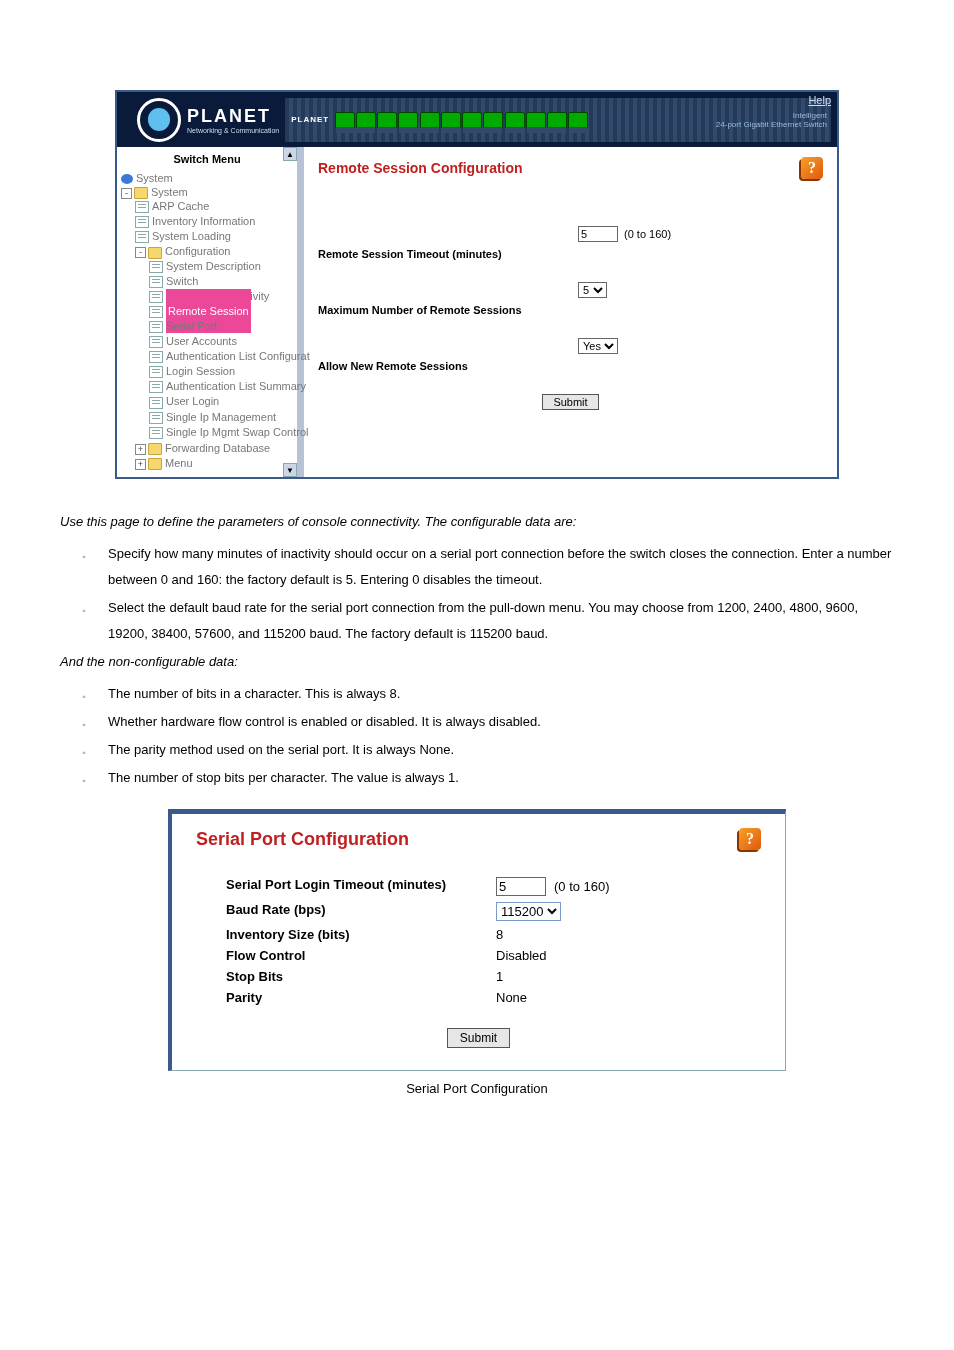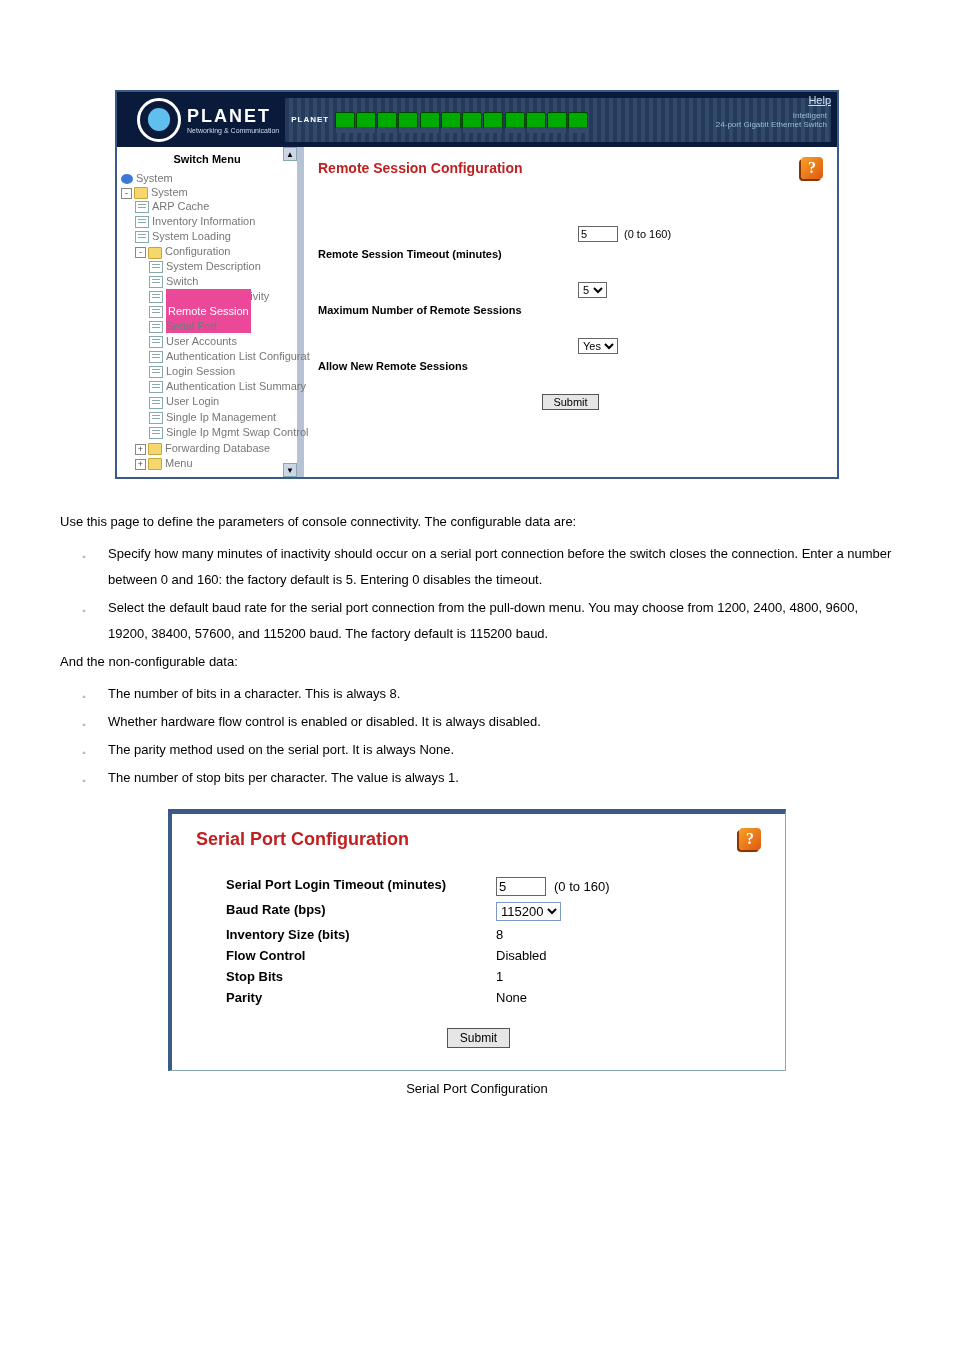--- a/index.html
+++ b/index.html
@@ -171,21 +171,21 @@
   }
   .form-row input[type=text]{ width:34px; padding:1px 2px; }
   .range-txt { font-size:11px; }
   .submit-wrap { text-align:center; margin-top:22px; }
   .submit-wrap button {
     font-size:11px; padding:1px 10px;
     border:1px solid #555; background:#e6e6e6;
   }
   
   .doc-text { margin: 30px 0 0 0; }
-  .doc-text p { margin: 0 0 2px 0; line-height: 2.0; }
+  .doc-text p { margin: 0 0 2px 0; line-height: 2.0; font-style: italic; }
   .doc-list { margin: 6px 0 0 0; }
   .doc-list .item {
     display:flex; line-height: 2.0; margin-bottom:2px;
   }
   .doc-list .bullet {
     width: 48px; text-align:center; color:#444; font-size:10px;
     flex-shrink:0;
     padding-top:6px;
   }
   .doc-list .content { flex:1; }

